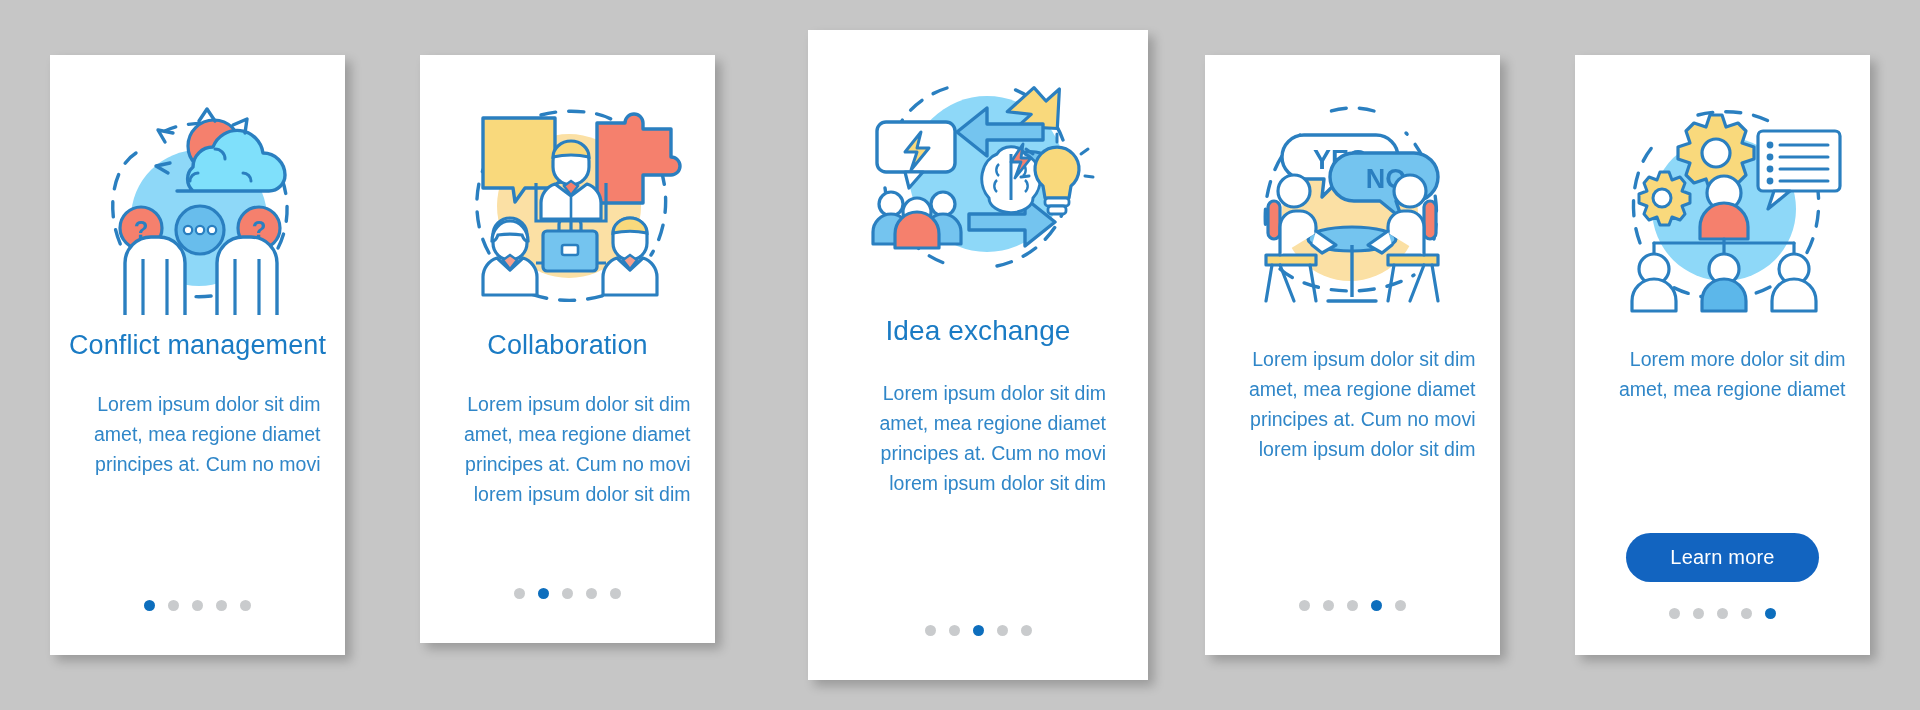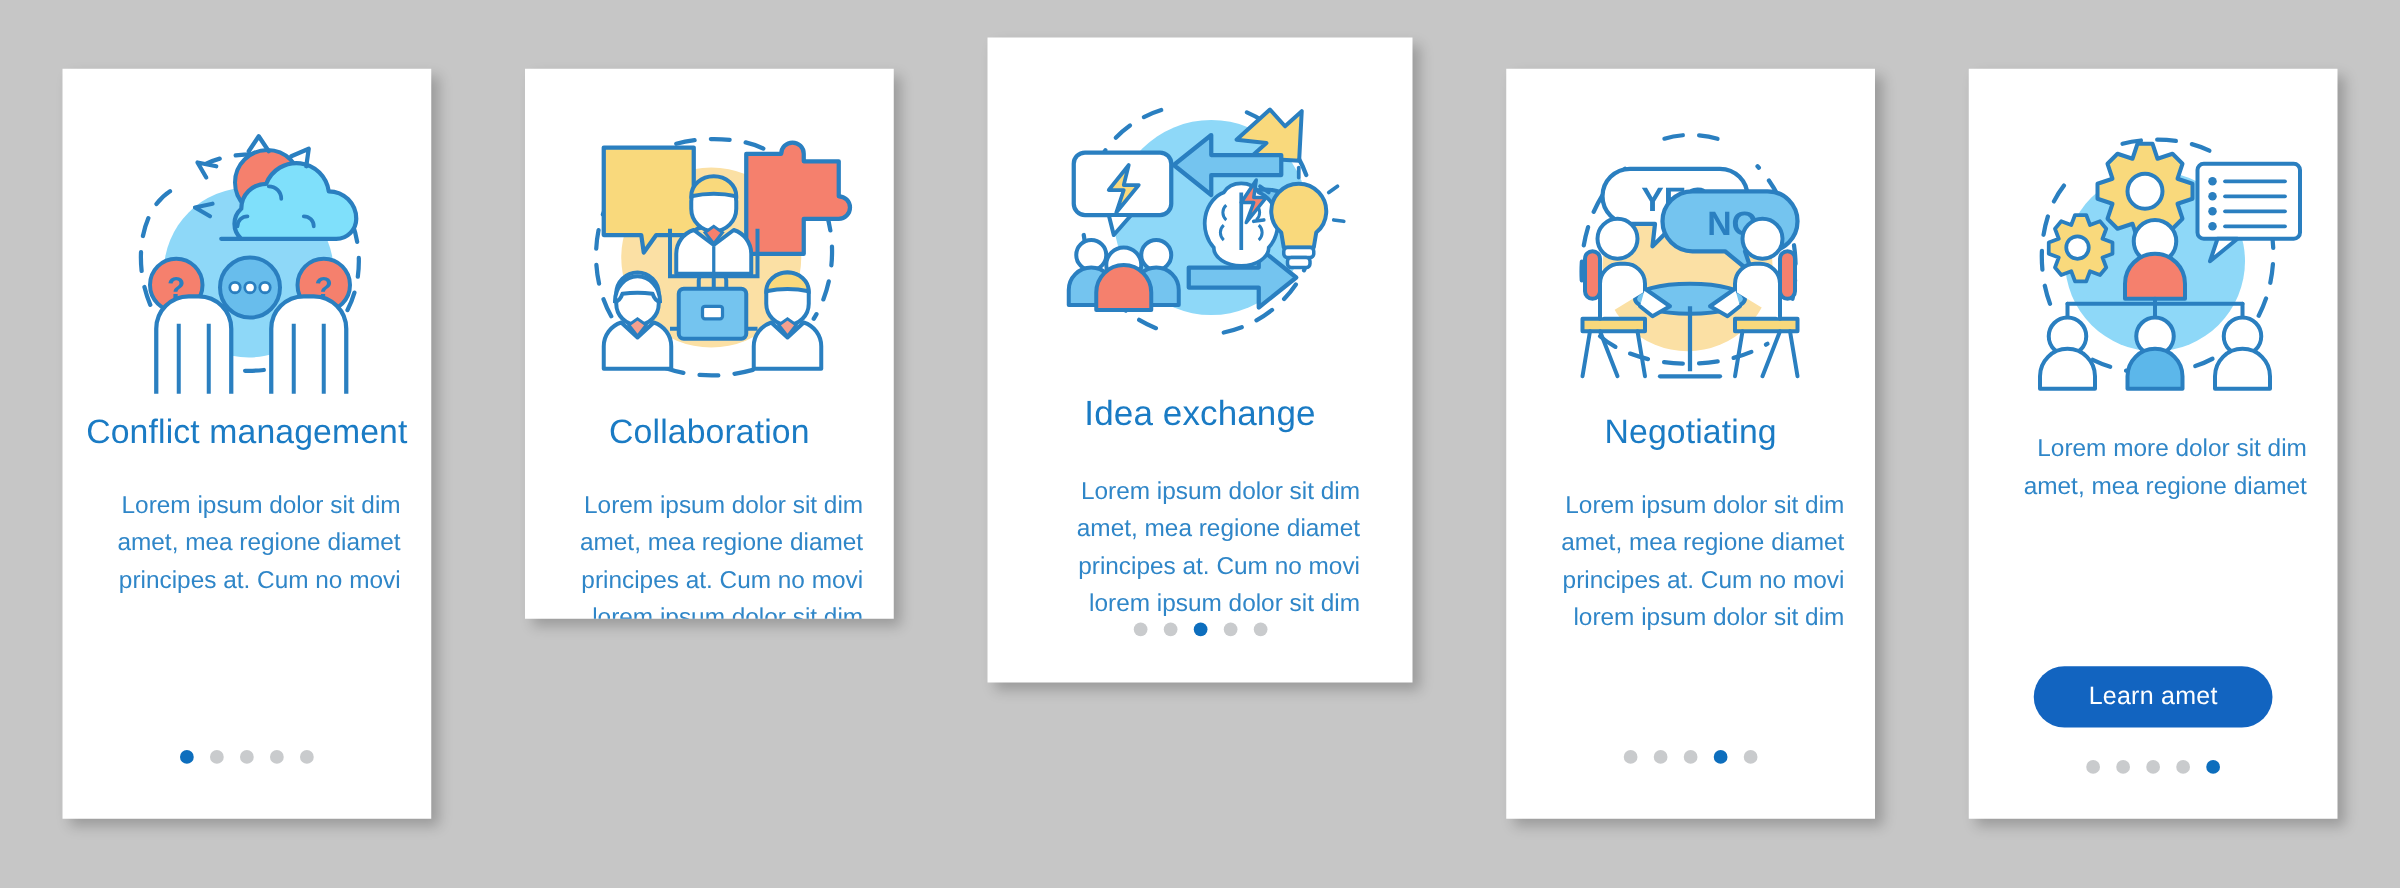--- a/index.html
+++ b/index.html
@@ -18,22 +18,22 @@
   .card {
     position: absolute;
     background: #ffffff;
     box-shadow: 6px 6px 10px rgba(0,0,0,0.22);
     display: flex;
     flex-direction: column;
     align-items: center;
     overflow: hidden;
   }
   .card-1 { left: 50px;   top: 55px;  width: 295px; height: 600px; }
-  .card-2 { left: 420px;  top: 55px;  width: 295px; height: 440px; }
-  .card-3 { left: 790px;  top: 30px;  width: 340px; height: 516px; }
+  .card-2 { left: 420px;  top: 55px;  width: 295px; height: 588px; }
+  .card-3 { left: 808px;  top: 30px;  width: 340px; height: 650px; }
   .card-4 { left: 1205px; top: 55px;  width: 295px; height: 600px; }
   .card-5 { left: 1575px; top: 55px;  width: 295px; height: 600px; }
 
   .illus {
     width: 100%;
     display: flex;
     justify-content: center;
     align-items: center;
     padding-top: 18px;
   }
@@ -292,21 +292,20 @@
           <path d="M160 182 h50 v10 h-50 z" fill="#f9d97c"></path>
           <path d="M204 192 l6 36" fill="none"></path>
             <path d="M166 192 l-6 36" fill="none"></path>
           <path d="M196 192 l-14 36" fill="none"></path>
           <circle cx="182" cy="118" r="16" fill="#ffffff"></circle>
           <path d="M196 182 v-28 a16 16 0 0 0-16 -16 h-4 a16 16 0 0 0-16 16 v6" fill="#ffffff"></path>
           <path d="M160 158 l-20 14 l14 8 l10 -8" fill="#ffffff"></path>
         </g>
       </svg>
     </div>
-    <div class="title">Negotiating</div>
     <div class="body">Lorem ipsum dolor sit dim amet, mea regione diamet principes at. Cum no movi lorem ipsum dolor sit dim</div>
     <div class="spacer"></div>
     <div class="dots">
       <span class="dot"></span>
       <span class="dot"></span>
       <span class="dot"></span>
       <span class="dot active"></span>
       <span class="dot"></span>
     </div>
   </div>
@@ -360,21 +359,21 @@
           <path d="M34 238 v-10 a22 22 0 0 1 44 0 v10 z" fill="#ffffff"></path>
           <circle cx="126" cy="196" r="15" fill="#ffffff"></circle>
           <path d="M104 238 v-10 a22 22 0 0 1 44 0 v10 z" fill="#5cb7ea"></path>
           <circle cx="196" cy="196" r="15" fill="#ffffff"></circle>
           <path d="M174 238 v-10 a22 22 0 0 1 44 0 v10 z" fill="#ffffff"></path>
         </g>
       </svg>
     </div>
     <div class="body">Lorem more dolor sit dim amet, mea regione diamet</div>
     <div class="spacer"></div>
-    <button class="learn-more">Learn amet</button>
+    <button class="learn-more">Learn more</button>
     <div class="dots">
       <span class="dot"></span>
       <span class="dot"></span>
       <span class="dot"></span>
       <span class="dot"></span>
       <span class="dot active"></span>
     </div>
   </div>
 
 </div>

